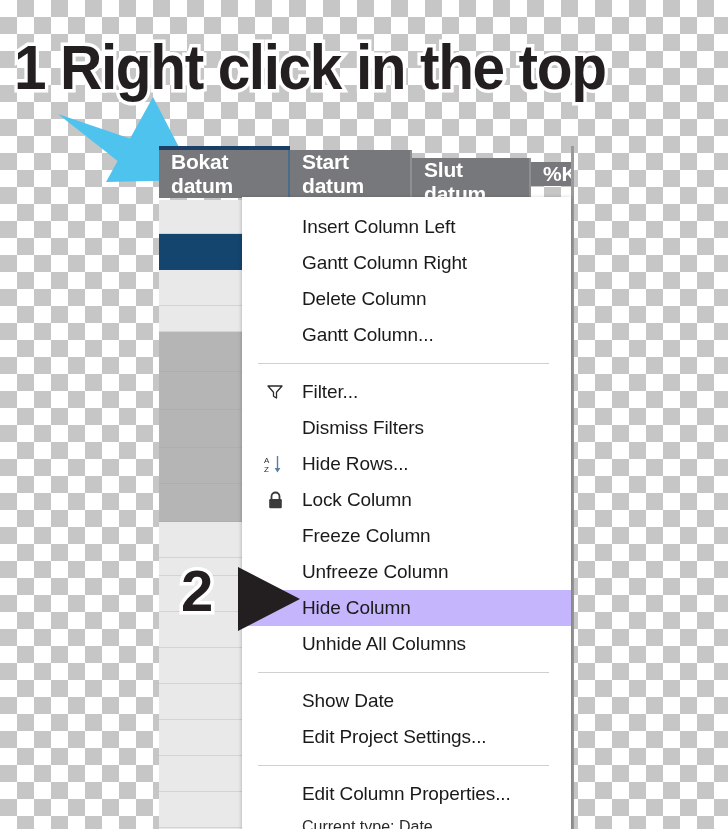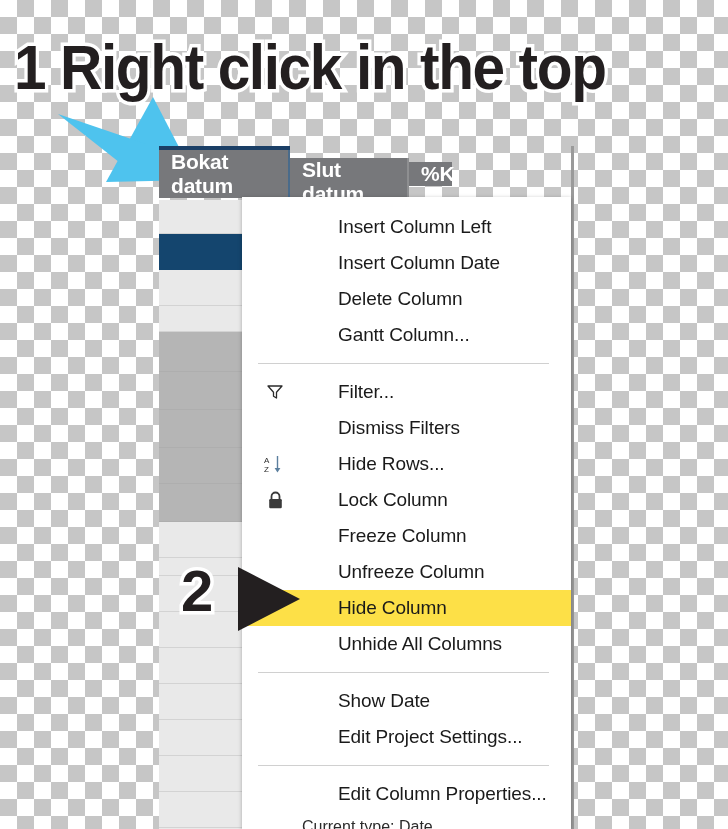--- a/index.html
+++ b/index.html
@@ -132,26 +132,26 @@
     box-shadow: 0 1px 4px rgba(0,0,0,0.28);
     z-index: 10;
     font-size: 19px;
     color: #1a1a1a;
   }
   .mi {
     position: relative;
     height: 36px;
     display: flex;
     align-items: center;
-    padding-left: 96px;
+    padding-left: 60px;
     box-sizing: border-box;
     white-space: nowrap;
     letter-spacing: -0.1px;
   }
-  .mi.highlight { background: #fde047; }
+  .mi.highlight { background: #c4b5fd; }
   .mi .ic {
     position: absolute;
     left: 20px;
     top: 0;
     height: 36px;
     width: 26px;
     display: flex;
     align-items: center;
     justify-content: center;
   }
@@ -204,20 +204,21 @@
   <svg class="cyan-arrow" viewBox="0 0 155 100" xmlns="http://www.w3.org/2000/svg">
     <polygon points="95,5 138,88 48,90" fill="#4ec3ee"></polygon>
     <polygon points="0,22 88,52 66,74" fill="#4ec3ee"></polygon>
   </svg>
 
   <div class="sheet">
     <div class="sheet-selected-top"></div>
 
     <div class="header-row">
       <div class="col-head c1">Bokat datum</div>
+      <div class="col-head c2">Start datum</div>
       <div class="col-head c3">Slut datum</div>
       <div class="col-head c4">%K</div>
     </div>
 
     <div class="rows">
       <div class="srow light" style="height:34px"></div>
       <div class="srow navy" style="height:36px"></div>
       <div class="srow light" style="height:36px"></div>
       <div class="srow light" style="height:26px"></div>
       <div class="srow gray" style="height:40px"></div>
@@ -241,21 +242,21 @@
     <div class="sheet-right-edge"></div>
   </div>
 
   <div class="ctx-menu">
     <div class="pad-top"></div>
 
     <div class="mi">
       <span>Insert Column Left</span>
     </div>
     <div class="mi">
-      <span>Insert Column Date</span>
+      <span>Gantt Column Right</span>
     </div>
     <div class="mi">
       <span>Delete Column</span>
     </div>
     <div class="mi">
       <span>Gantt Column...</span>
     </div>
 
     <div class="sep"></div>
 

